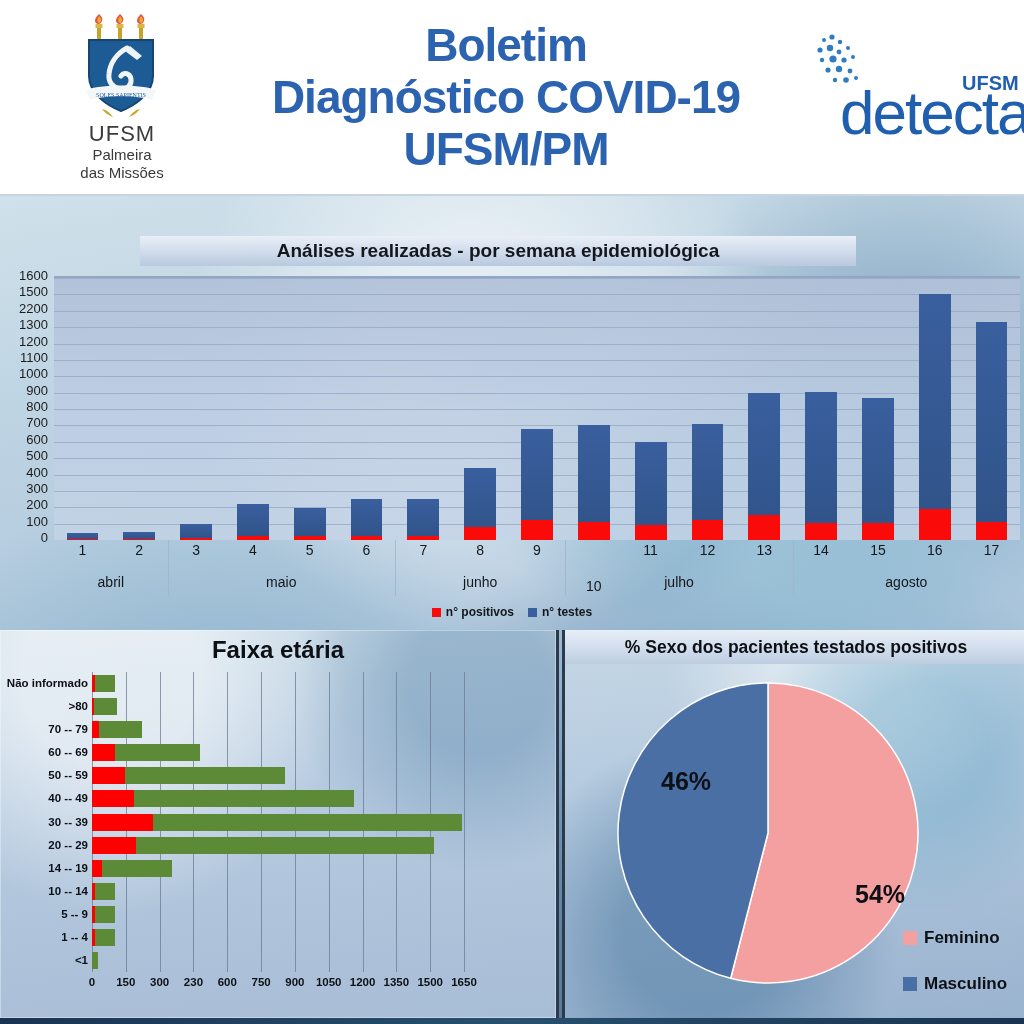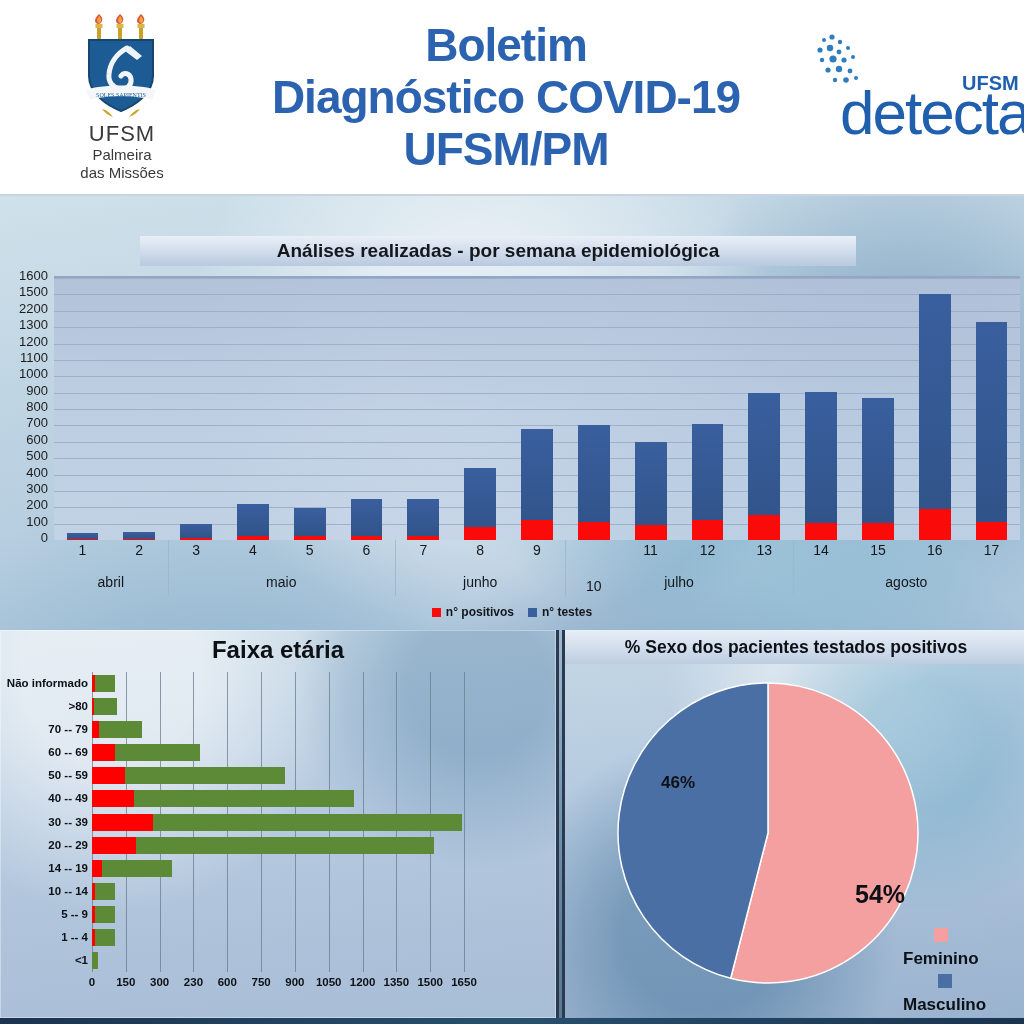--- a/index.html
+++ b/index.html
@@ -121,26 +121,26 @@
         radial-gradient(circle at 30% 78%, rgba(60,110,150,.45) 0 18%, rgba(60,110,150,0) 44%),
         radial-gradient(circle at 60% 12%, rgba(255,255,255,.45) 0 14%, rgba(255,255,255,0) 40%),
         linear-gradient(175deg,#c6d8e6 0%,#b2c8de 45%,#a3bad4 80%,#9ab3cf 100%);
       border-left:3px solid #2b3b4d;border-bottom:3px solid #1d2835;overflow:hidden;}
   #sex-title-band{position:absolute;left:0;top:0px;width:462px;height:34px;
       background:linear-gradient(180deg,#e7eef6 0%,#cfdbeb 60%,#bdcde1 100%);
       display:flex;align-items:center;justify-content:center;}
   #sex-title-band span{font-size:17.5px;font-weight:bold;color:#0d1116;
       font-family:"Liberation Sans",sans-serif;}
   #pie{position:absolute;left:50px;top:50px;width:306px;height:306px;}
-  #pct-m{position:absolute;left:96px;top:137px;font-size:17px;font-weight:bold;color:#0d1116;
-          font-family:"Liberation Sans",sans-serif;margin-top:6px;}
+  #pct-m{position:absolute;left:96px;top:137px;font-size:25px;font-weight:bold;color:#0d1116;
+          font-family:"Liberation Sans",sans-serif;}
   #pct-f{position:absolute;left:290px;top:250px;font-size:25px;font-weight:bold;color:#0d1116;
           font-family:"Liberation Sans",sans-serif;}
   .sex-lg{position:absolute;display:flex;align-items:center;gap:7px;font-size:17px;
-          font-weight:bold;color:#0d1116;font-family:"Liberation Sans",sans-serif;flex-direction:column;}
+          font-weight:bold;color:#0d1116;font-family:"Liberation Sans",sans-serif;}
   #lg-fem{left:338px;top:298px;}
   #lg-masc{left:338px;top:344px;}
   .sex-sw{width:14px;height:14px;display:inline-block;}
   #footer-strip{position:absolute;left:0;top:1018px;width:1024px;height:6px;
       background:linear-gradient(90deg,#1a3350,#27506f,#1a3350);}
 </style>
 </head>
 <body>
 
 <div id="page">

